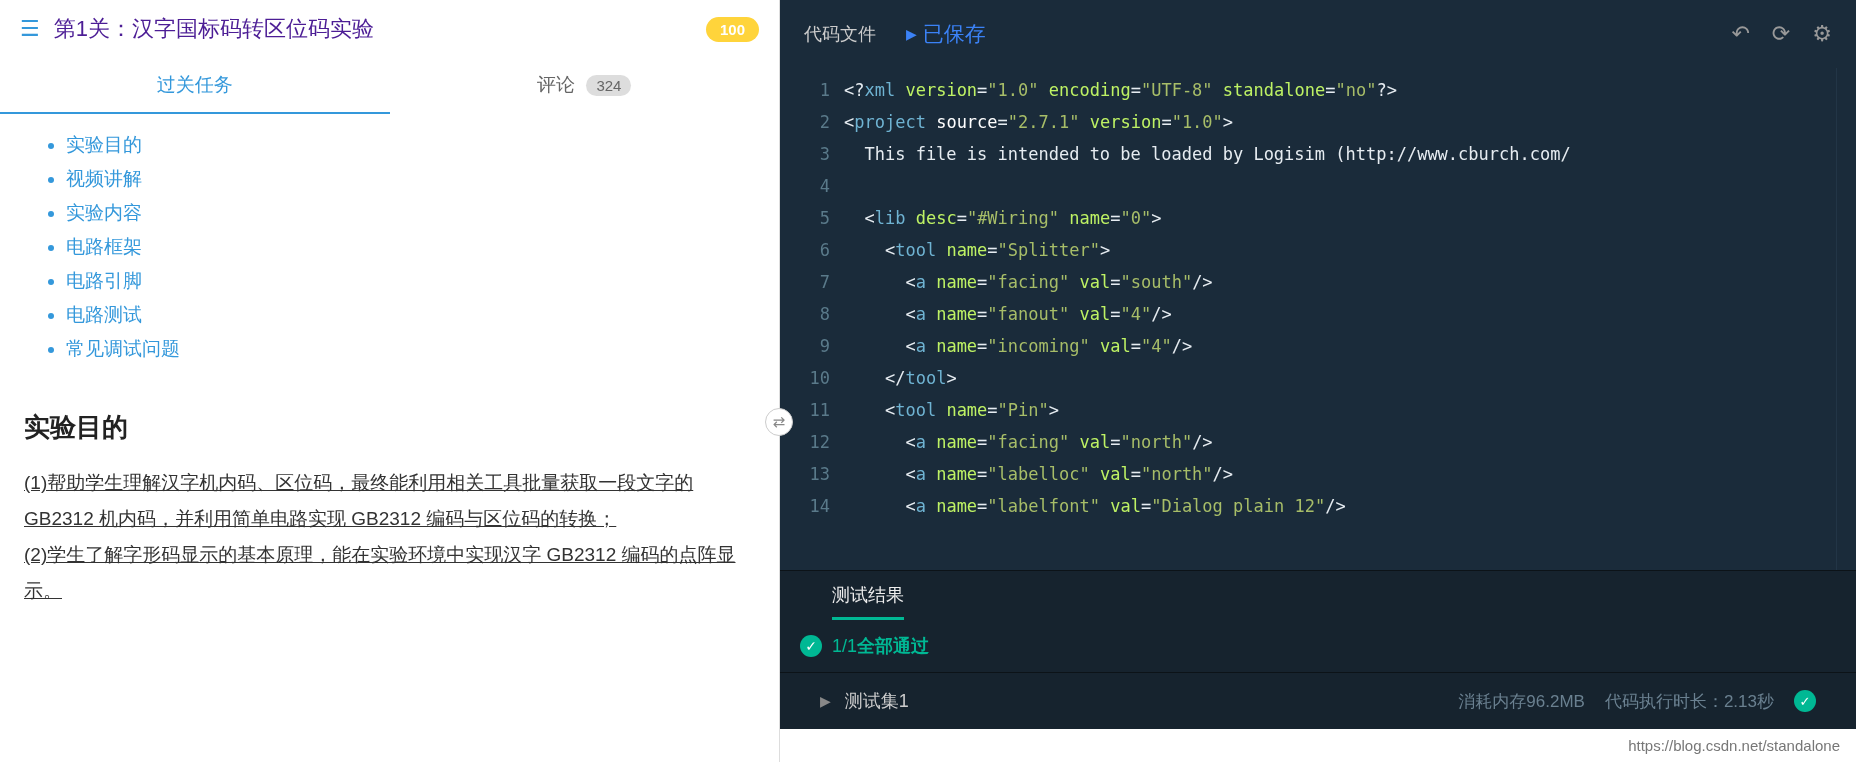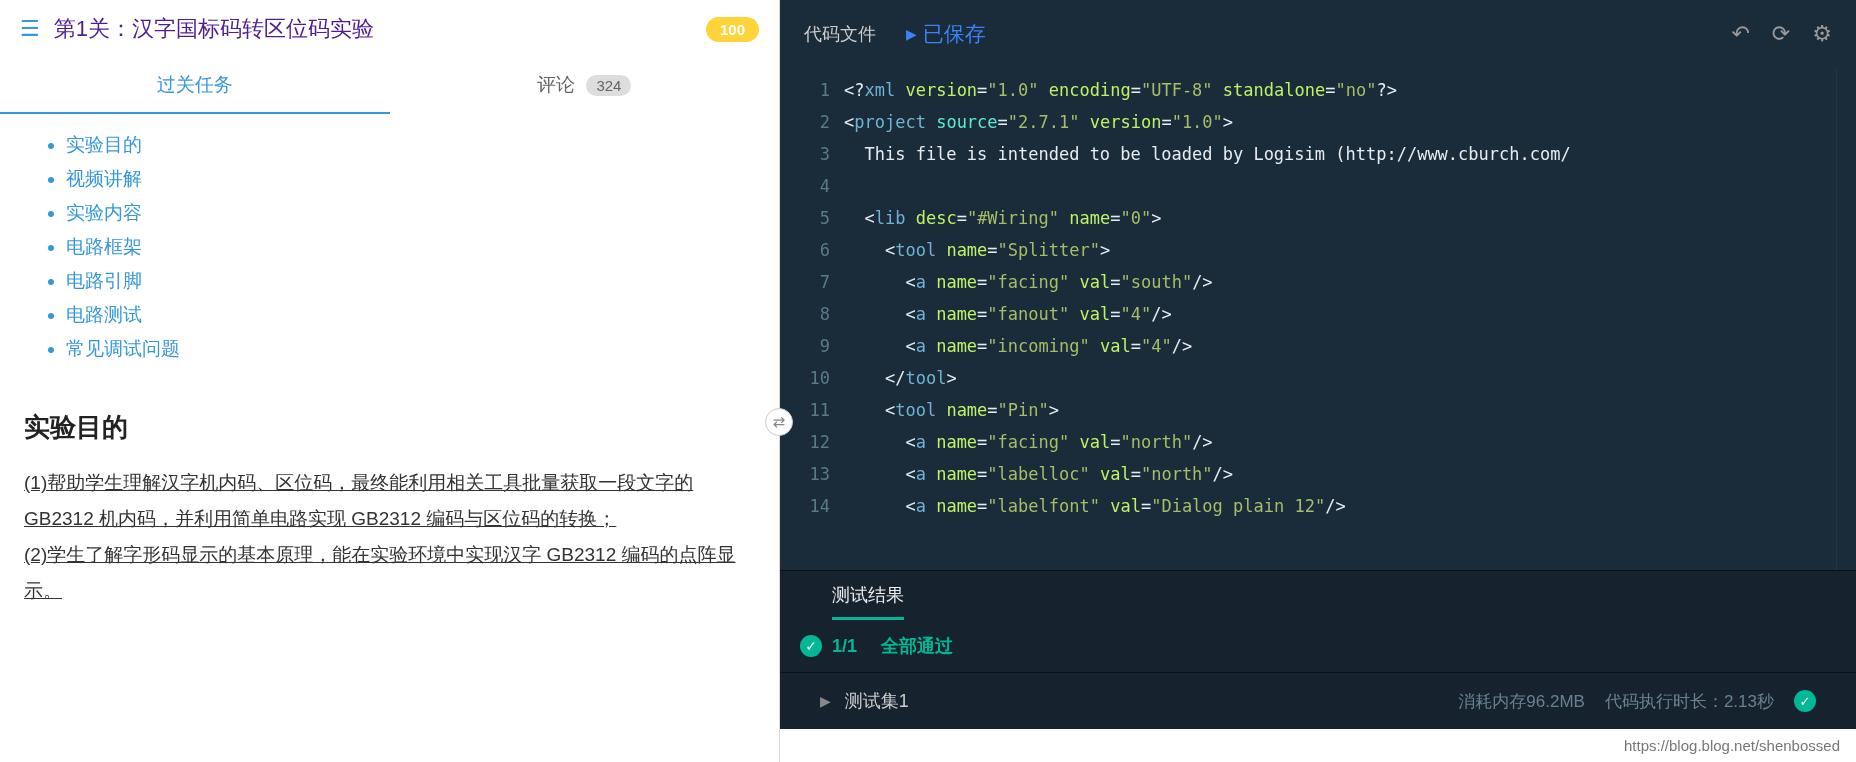--- a/index.html
+++ b/index.html
@@ -29,28 +29,28 @@
     .header-tools span { cursor: pointer; }
     .editor-wrap { flex: 1; display: flex; position: relative; overflow: hidden; }
     .gutter { width: 64px; background: #1a2b3a; text-align: right; padding-top: 6px; }
     .gutter div { color: #5a7a8a; font-family: Consolas, monospace; font-size: 17px; height: 32px; line-height: 32px; padding-right: 14px; }
     .code-area { flex: 1; font-family: Consolas, monospace; font-size: 17px; padding-top: 6px; overflow: hidden; }
     .code-line { height: 32px; line-height: 32px; color: #e6ecf1; white-space: pre; }
     .t-punc { color: #e6ecf1; }
     .t-tag { color: #6fb3d2; }
     .t-attr { color: #bef264; }
     .t-val { color: #a7bd68; }
-    .t-orange { color: #5eead4; }
+    .t-orange { color: #ffffff; }
     .minimap { width: 20px; background: #1a2b3a; opacity: 0.5; border-left: 1px solid #2a3f52; }
     .bottom-panel { background: #16232e; border-top: 1px solid #0c1318; display: flex; flex-direction: column; }
     .result-tabs { padding: 12px 52px 0; display: flex; }
     .result-tab { color: #eee; font-size: 18px; padding-bottom: 10px; border-bottom: 3px solid #00b894; }
     .result-summary { padding: 14px 20px; display: flex; align-items: center; font-size: 18px; border-bottom: 1px solid #0c1318; }
     .check-icon { width: 22px; height: 22px; border-radius: 50%; background: #00b894; color: #fff; display: inline-flex; align-items: center; justify-content: center; font-size: 14px; margin-right: 10px; }
-    .pass-count { color: #00b894; font-weight: bold; margin-right: 24px; }
+    .pass-count { color: #00b894; font-weight: normal; margin-right: 0; }
     .pass-text { color: #00b894; font-weight: bold; }
     .result-row { padding: 16px 40px; display: flex; align-items: center; color: #ccc; font-size: 18px; }
     .chev-right { margin-right: 14px; color: #888; font-size: 14px; }
     .result-meta { margin-left: auto; color: #6a8090; font-size: 17px; display: flex; align-items: center; gap: 20px; }
     .green-check { width: 22px; height: 22px; border-radius: 50%; background: #00b894; color: #fff; display: inline-flex; align-items: center; justify-content: center; font-size: 13px; }
     .footer-url { text-align: right; font-size: 15px; color: #777; padding: 8px 16px; background: #fff; }
   </style>
 </head>
 <body>
 
@@ -142,15 +142,15 @@
     </div>
     <div class="result-row">
       <span class="chev-right">▶</span>
       <span>测试集1</span>
       <div class="result-meta">
         <span>消耗内存96.2MB</span>
         <span>代码执行时长：2.13秒</span>
         <span class="green-check">✓</span>
       </div>
     </div>
-    <div class="footer-url">https://blog.blog.net/shenbossed</div>
+    <div class="footer-url">https://blog.csdn.net/standalone</div>
   </div>
 </div>
 
 </body></html>

